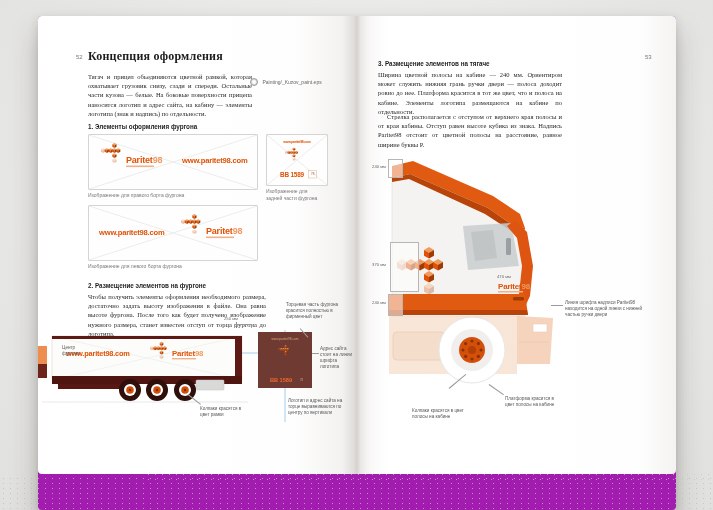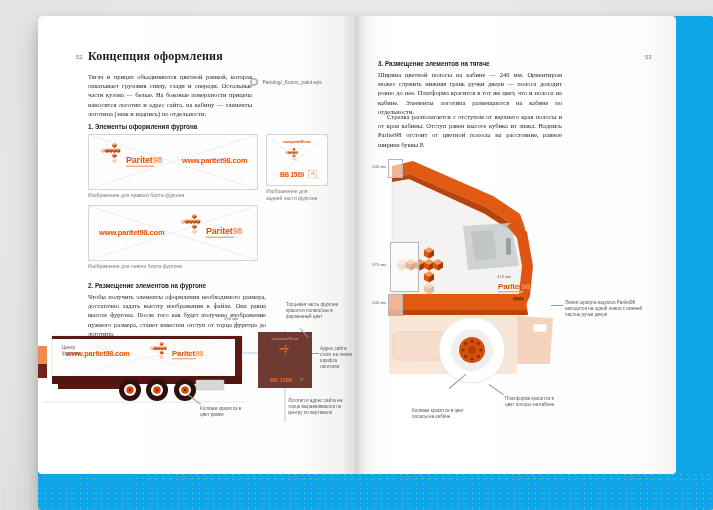--- a/index.html
+++ b/index.html
@@ -16,22 +16,21 @@
   }
   .dots2{
     position:absolute;left:145px;right:0;bottom:28px;height:10px;
     background-image:radial-gradient(#c4c4c2 0.7px, transparent 0.9px);
     background-size:7px 5px;opacity:.7;pointer-events:none;
   }
   .book{
     position:absolute;left:38px;top:16px;width:638px;height:494px;
     border-radius:4px;
     box-shadow:0 16px 28px rgba(60,55,50,.28), 0 4px 10px rgba(60,55,50,.18);
-    background:#0ea5e9;
-    padding-left:38px;
+    background:#a21caf;
   }
   .page{position:absolute;top:0;height:458px;width:319px;overflow:hidden;}
   .page-left{left:0;border-radius:4px 0 0 4px;
     background:linear-gradient(to right,#ffffff 0%,#fefefe 80%,#f3f2f0 95%,#e9e7e5 100%);}
   .page-right{left:319px;border-radius:0 4px 4px 0;
     background:linear-gradient(to right,#eceae8 0%,#f8f7f6 3%,#ffffff 10%,#fefefe 88%,#f4f3f1 100%);}
   .gutter{position:absolute;left:305px;top:0;width:28px;height:458px;pointer-events:none;
     background:linear-gradient(to right,rgba(0,0,0,0) 0%,rgba(80,70,60,.08) 40%,rgba(80,70,60,.14) 50%,rgba(80,70,60,.05) 62%,transparent 100%);}
   .abs{position:absolute;}
   .pagenum{font-size:6px;color:#777;}

